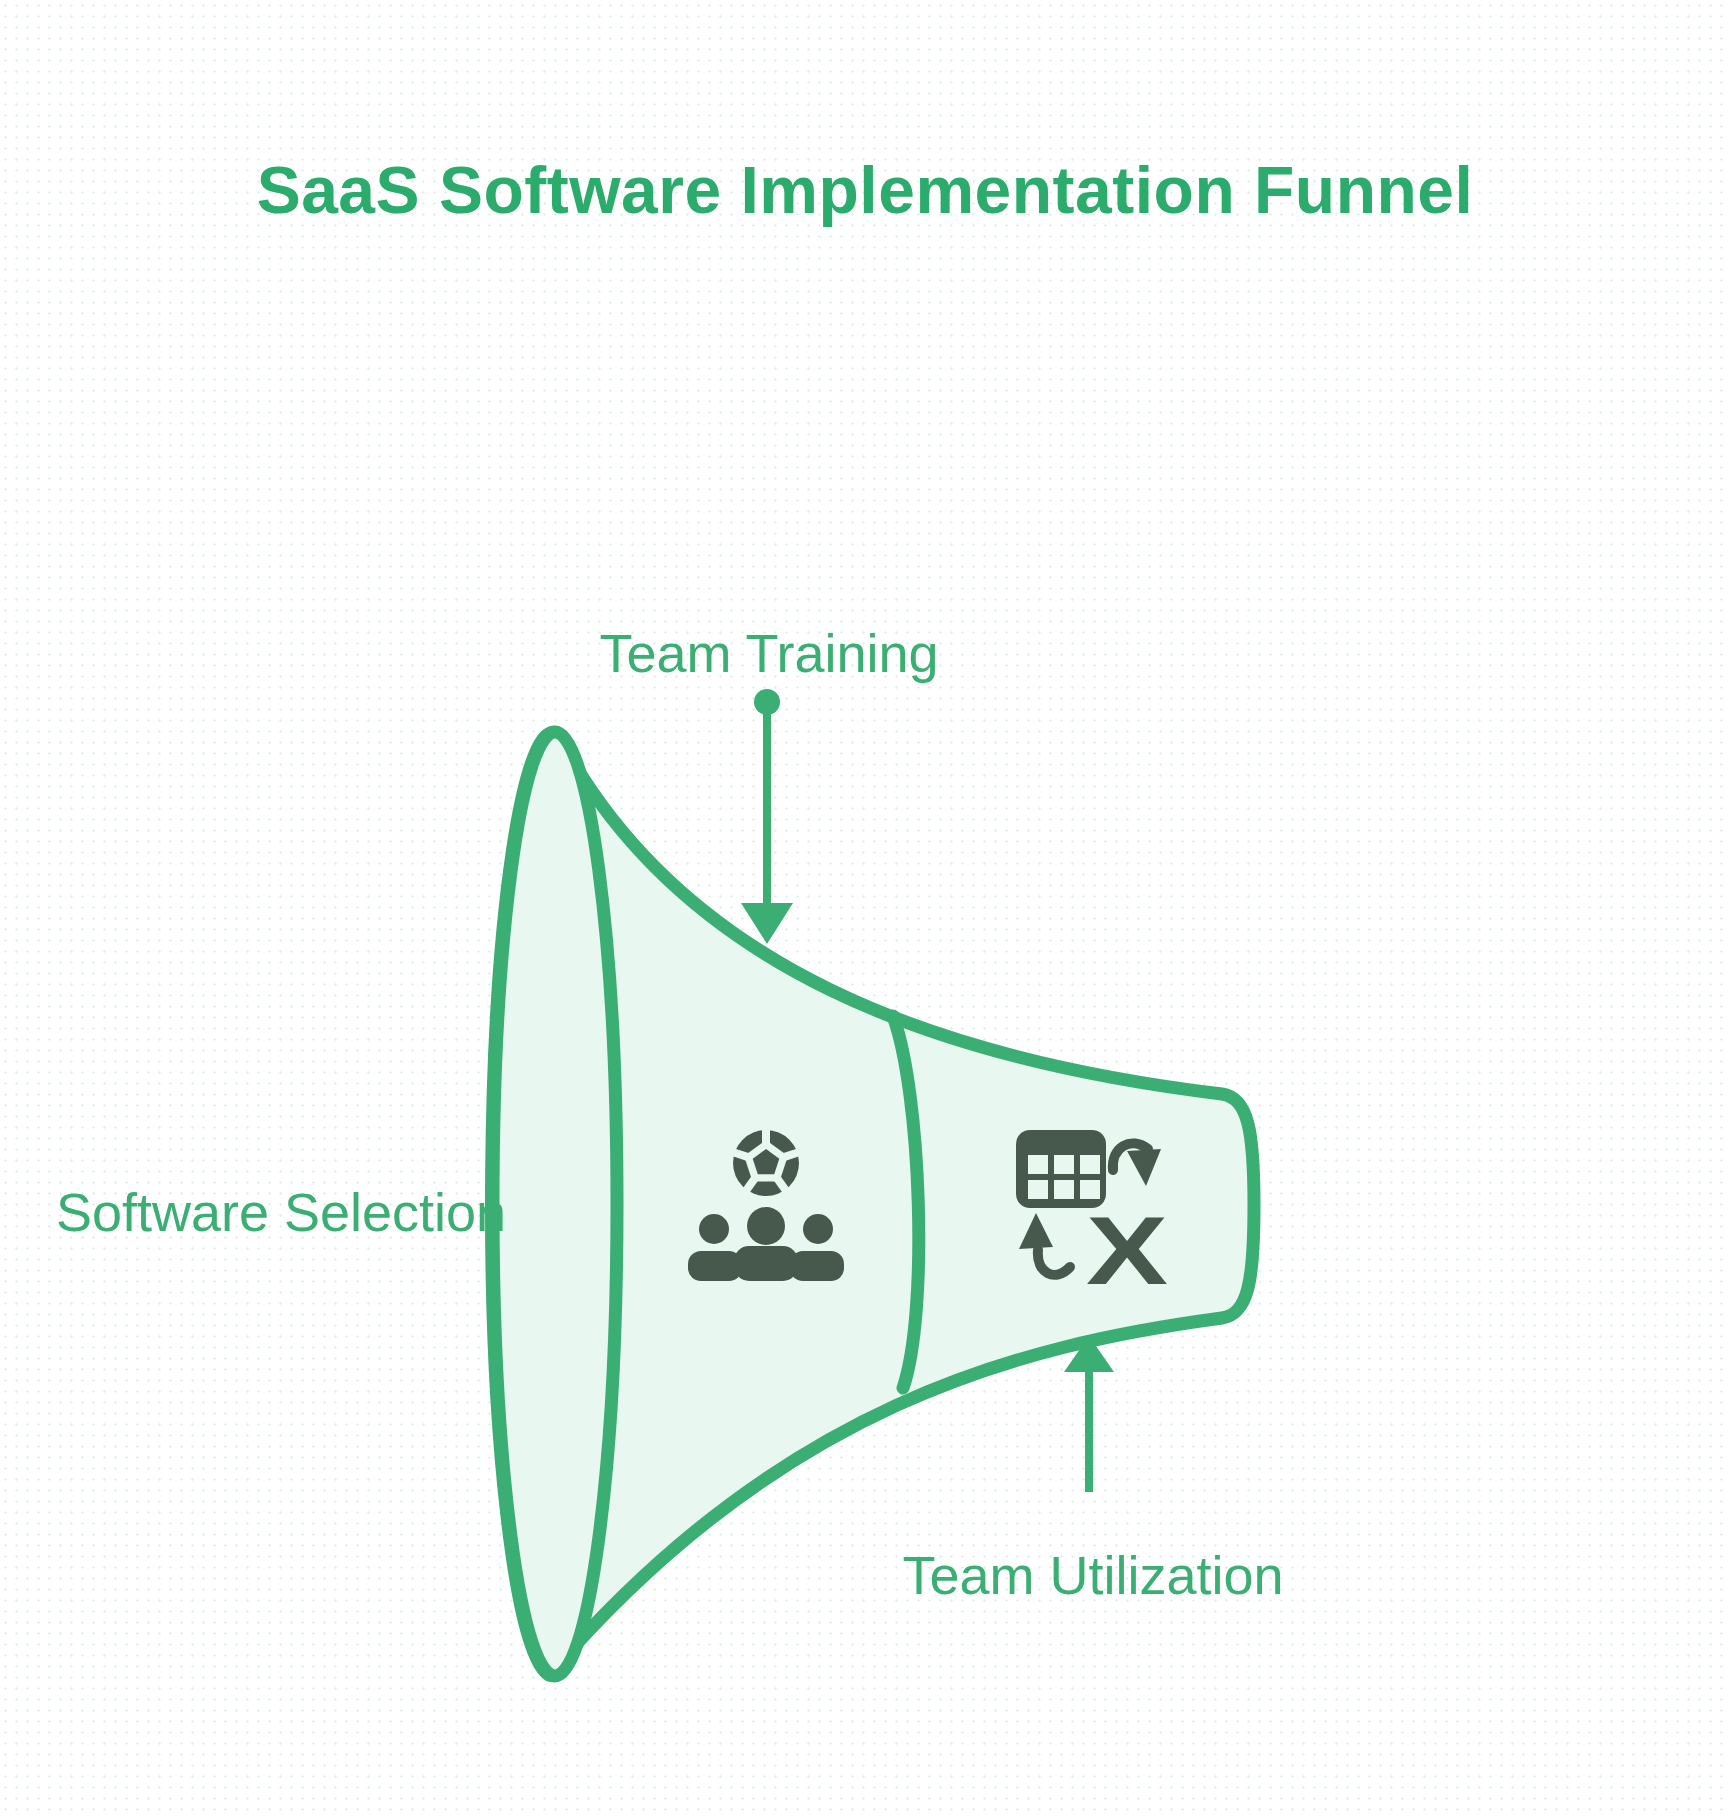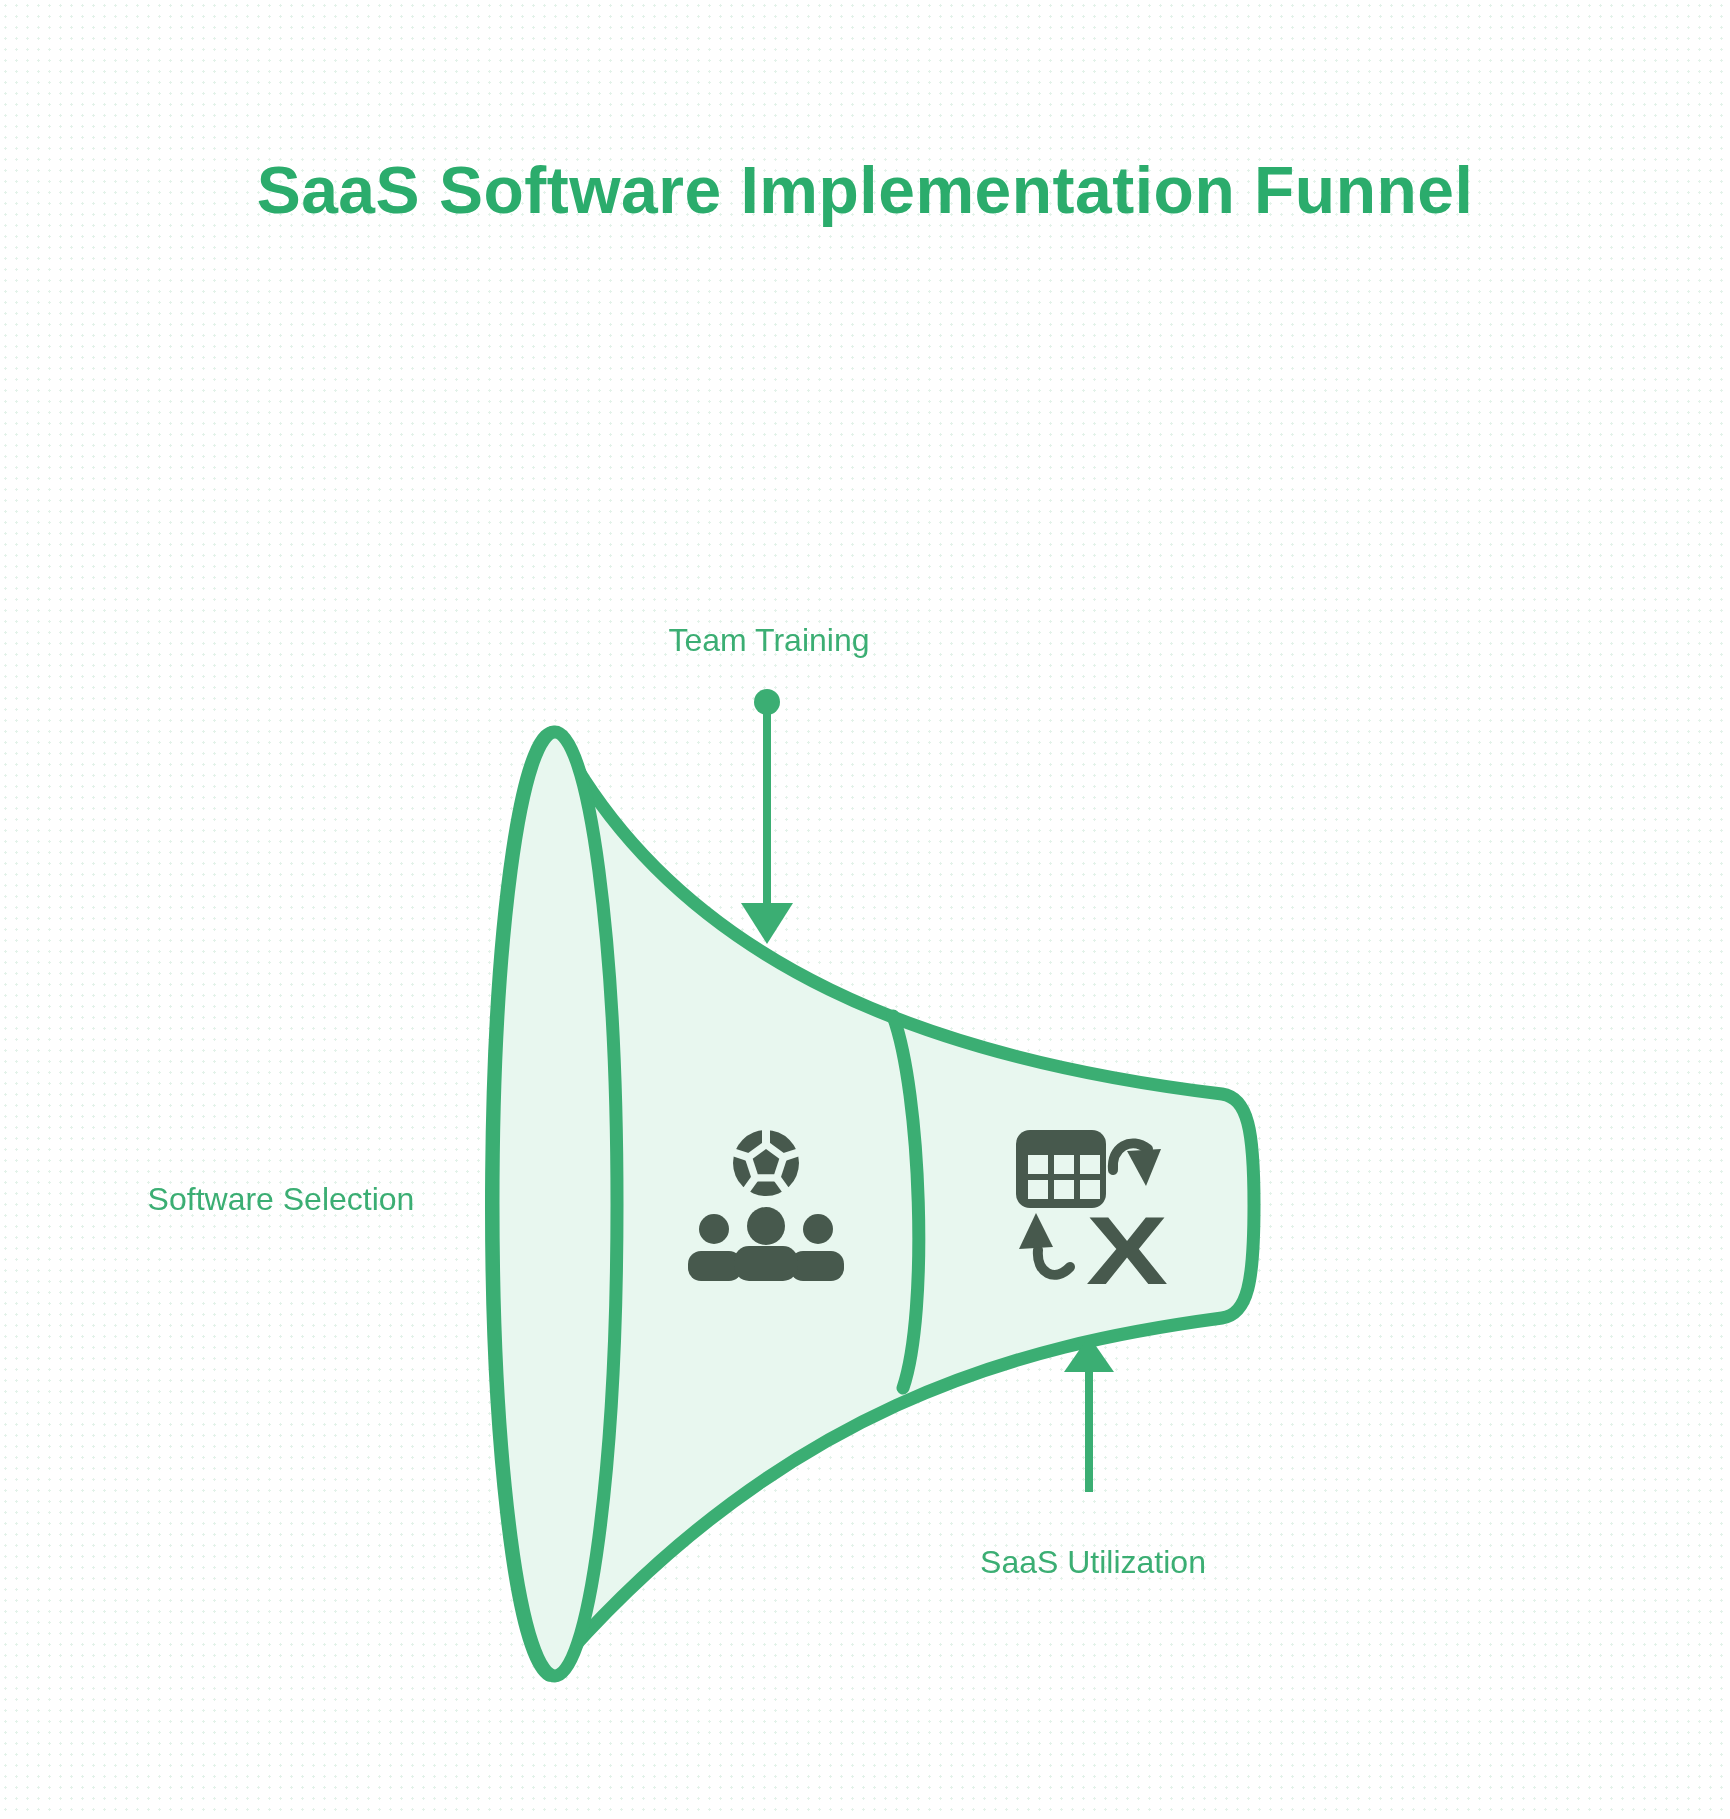--- a/index.html
+++ b/index.html
@@ -29,23 +29,24 @@
     text-align: center;
     font-size: 66px;
     font-weight: bold;
     letter-spacing: 0.5px;
     color: var(--title, #2bac6c);
     white-space: nowrap;
   }
   .stage-label {
     position: absolute;
     transform: translate(-50%, -50%);
-    font-size: 32px;
+    font-size: 54px;
     color: var(--accent, #3bae73);
     white-space: nowrap;
+    margin-top: 13px;
   }
   .label-team-training    { left: 769px;  top: 640px;  }
   .label-software-selection{ left: 281px; top: 1199px; }
   .label-measurable-value { left: 1473px; top: 1212px; }
   .label-full-utilization { left: 1093px; top: 1562px; }
 
   svg.diagram {
     position: absolute;
     left: 0;
     top: 0;
@@ -159,15 +160,15 @@
 
       <path class="icon-dark-stroke" stroke-width="10" stroke-linecap="round" d="M 1038 1250 C 1036 1273, 1055 1283, 1070 1267"></path>
       <polygon class="icon-dark" points="1019,1249 1053,1247 1036,1213"></polygon>
 
       <text class="icon-x" x="1127" y="1284" text-anchor="middle" textLength="82" lengthAdjust="spacingAndGlyphs">X</text>
     </g>
   </svg>
 
   <div class="stage-label label-team-training">Team Training</div>
   <div class="stage-label label-software-selection">Software Selection</div>
-  <div class="stage-label label-full-utilization">SaaS Utilization</div>
+  <div class="stage-label label-full-utilization">Team Utilization</div>
 
 </div>
 
 </body></html>

